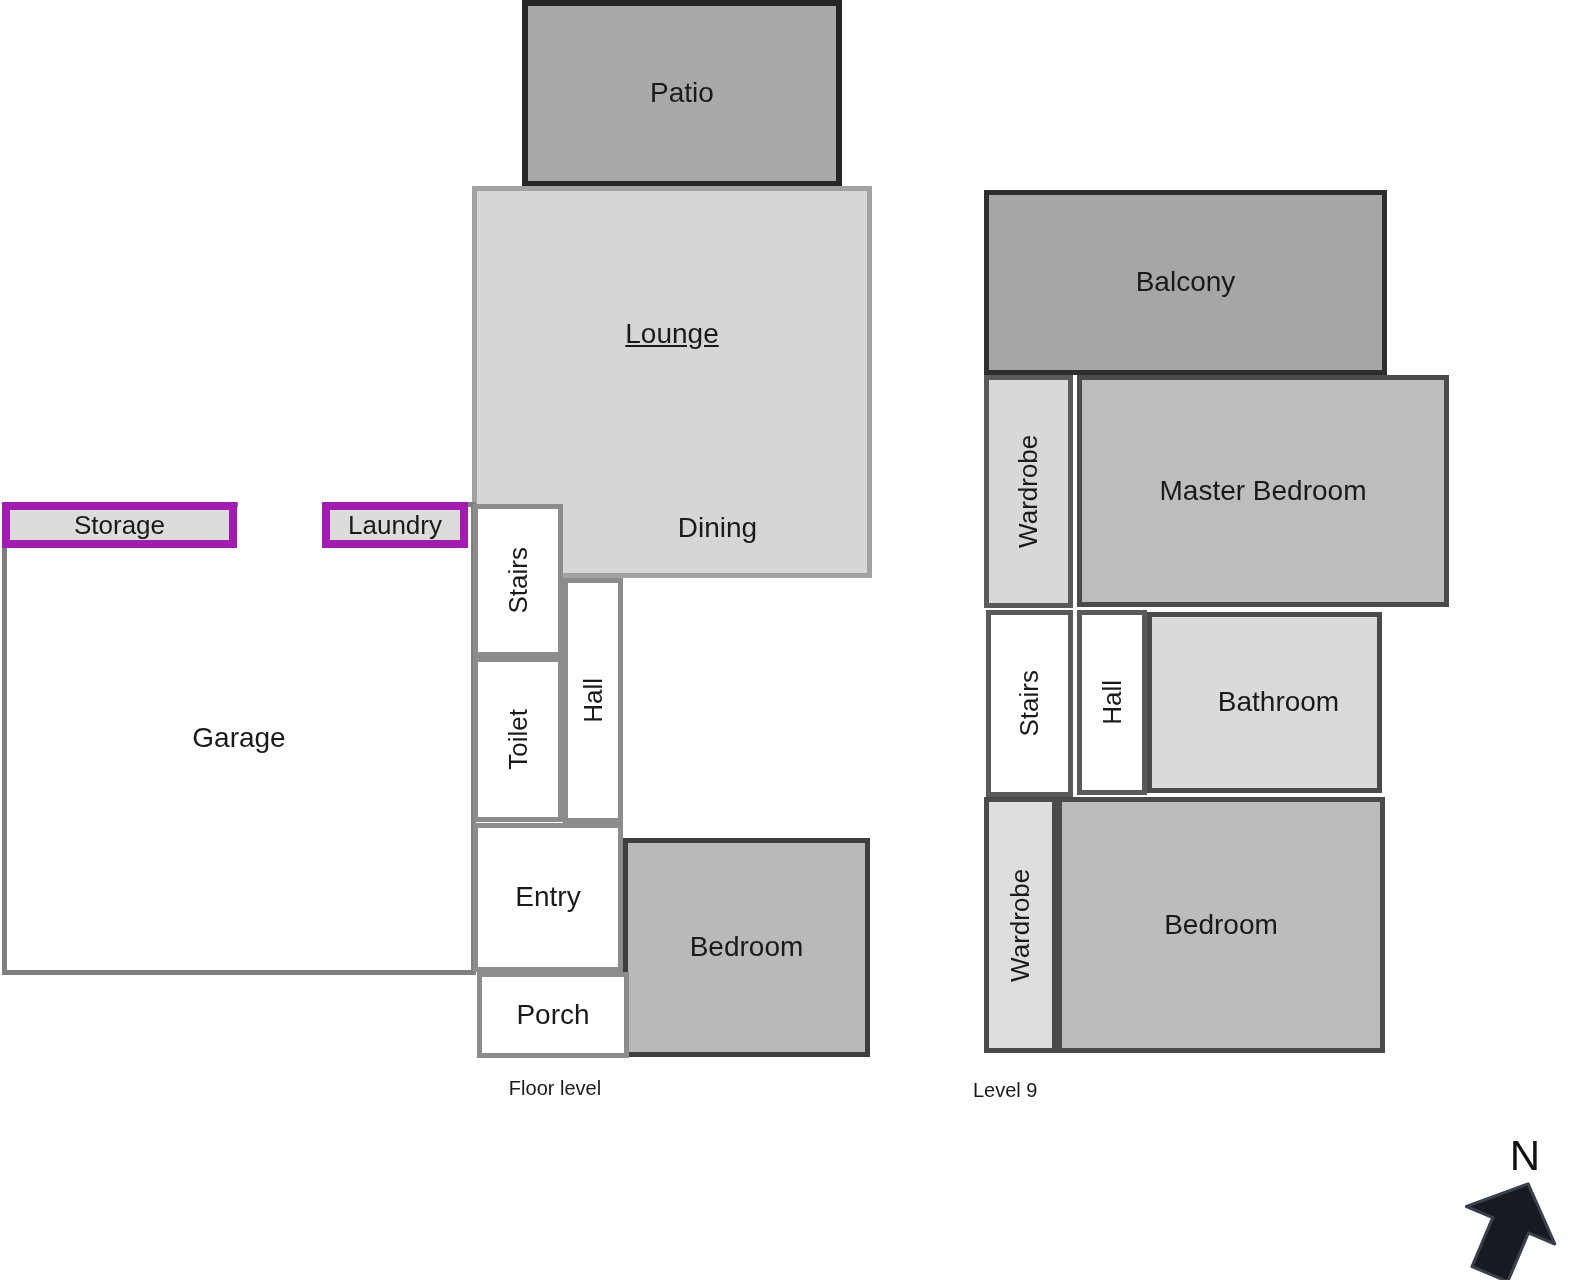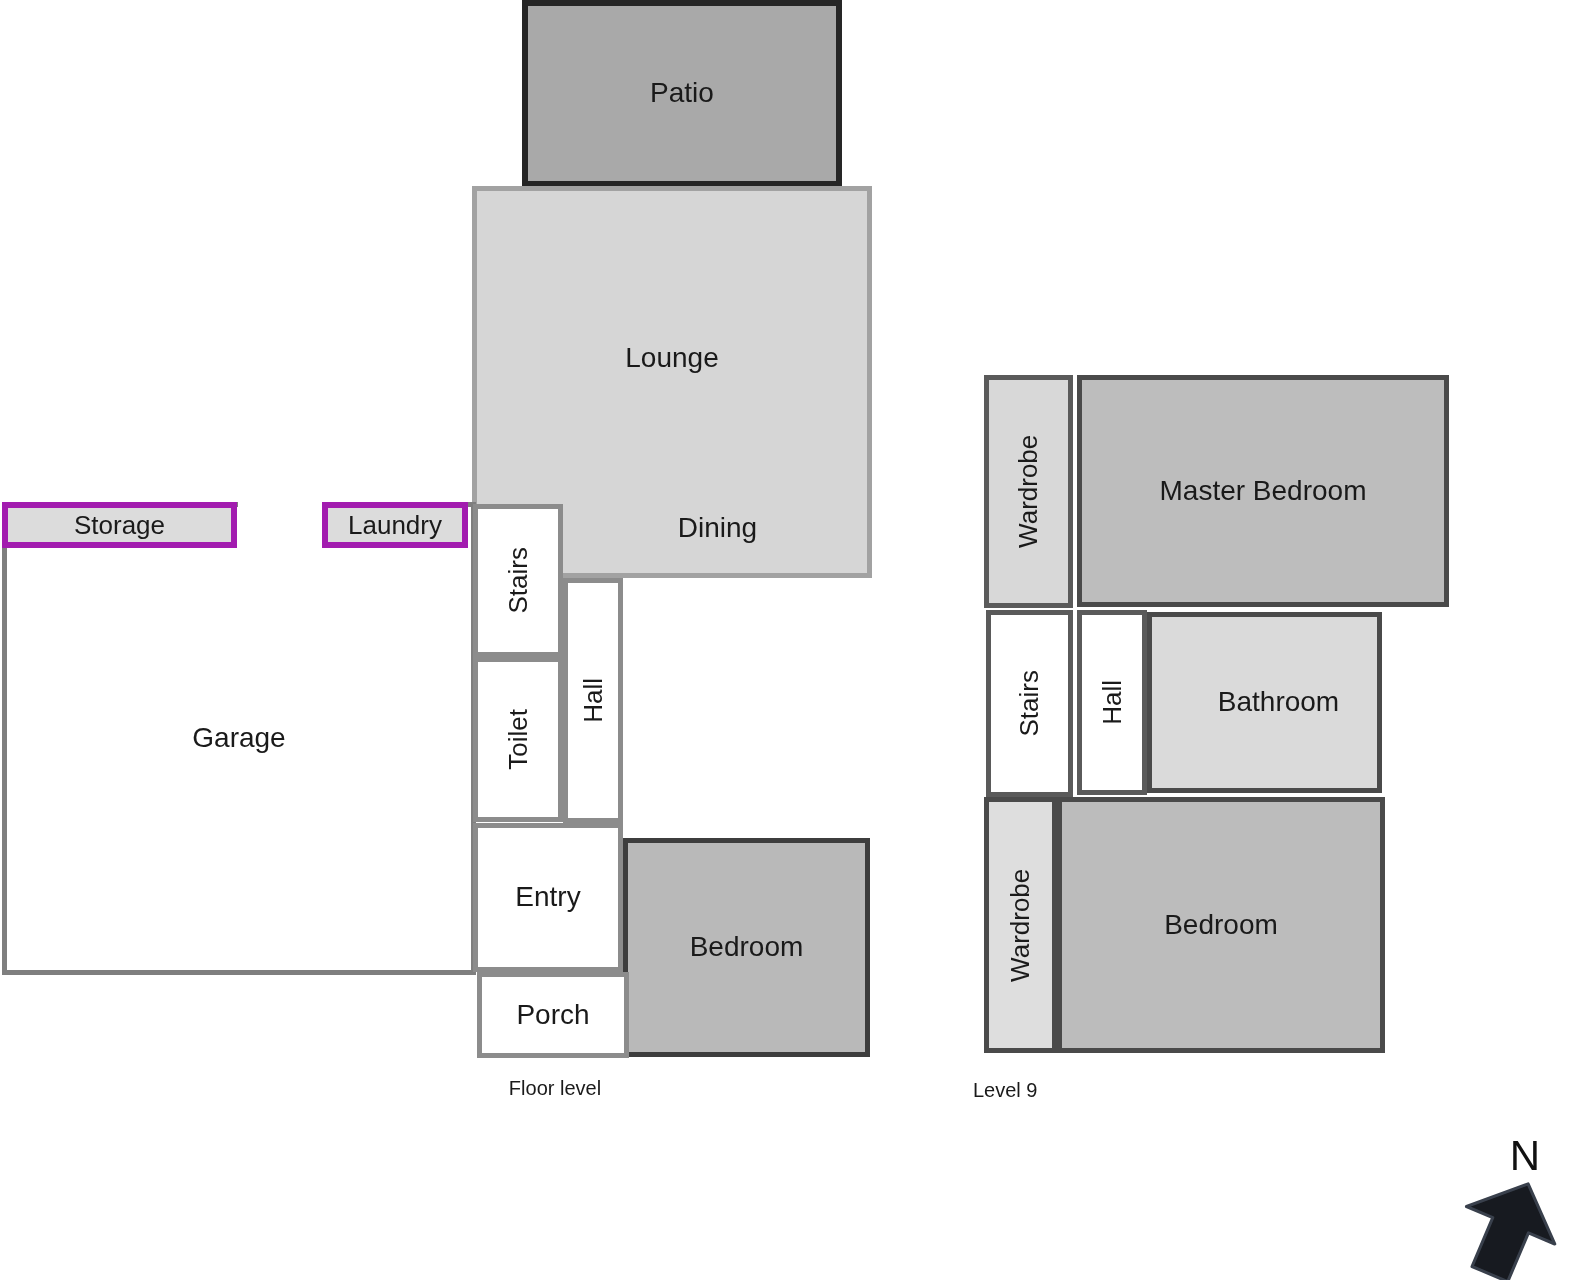--- a/index.html
+++ b/index.html
@@ -16,37 +16,37 @@
   
   .f-outdoor{background:#a9a9a9;}  .f-living{background:#d6d6d6;}  .f-kitchen{background:#d9d9d9;}
   .f-bed{background:#b9b9b9;}      .f-bed2{background:#bcbcbc;}    .f-master{background:#bdbdbd;}
   .f-bath{background:#dadada;padding-left:28px;}     .f-util{background:#dcdcdc;}    .f-ward{background:#d8d8d8;}
   .f-ward2{background:#dedede;}    .f-white{background:#ffffff;}   .f-balcony{background:#a6a6a6;}
   
   .b-black{border:6px solid #262626;margin-left:9px;} .b-dark{border:5px solid #2e2e2e;}
   .b-mid{border:5px solid #4a4a4a;}   .b-mid2{border:5px solid #3d3d3d;}
   .b-gray{border:5px solid #7f7f7f;}  .b-light{border:5px solid #8c8c8c;}
   .b-lounge{border:5px solid #a2a2a2;}.b-ward{border:5px solid #5a5a5a;}
-  .b-util{border:6px solid #a21caf;}
+  .b-util{border:8px solid #a21caf;}
   .eraser{position:absolute;background:#ffffff;}
   .compass-svg{position:absolute;}
 </style>
 </head>
 <body>
 
 <div class="canvas">
 
   <div class="layer">
 
     <div class="room f-outdoor b-black" style="left:513px;top:0;width:320px;height:187px;">
       <span>Patio</span>
     </div>
 
     <div class="room f-living b-lounge" style="left:472px;top:186px;width:400px;height:392px;">
-      <div class="inlabel" style="top:152px;">Lounge</div>
+      <div class="inlabel" style="top:128px;text-decoration:underline;">Lounge</div>
       <div class="inlabel" style="top:312px;left:91px;margin-top:10px;">Dining</div>
     </div>
 
     <div class="room f-white b-gray" style="left:2px;top:502px;width:474px;height:473px;">
       <span>Garage</span>
     </div>
 
     <div class="eraser" style="left:238px;top:499px;width:84px;height:13px;"></div>
 
     <div class="room small f-util b-util" style="left:2px;top:502px;width:235px;height:46px;">
@@ -80,20 +80,23 @@
 
     <div class="room f-white b-light" style="left:477px;top:972px;width:152px;height:86px;">
       <span>Porch</span>
     </div>
 
     <div class="caption" style="left:430px;top:1077px;width:250px;text-align:center;">Floor level</div>
   </div>
 
   <div class="layer">
 
+    <div class="room f-balcony b-dark" style="left:984px;top:190px;width:403px;height:185px;">
+      <span>Balcony</span>
+    </div>
 
     <div class="room vert f-ward b-ward" style="left:984px;top:375px;width:89px;height:233px;">
       <span>Wardrobe</span>
     </div>
 
     <div class="room f-master b-mid" style="left:1077px;top:375px;width:372px;height:232px;">
       <span>Master Bedroom</span>
     </div>
 
     <div class="room vert f-white b-ward" style="left:986px;top:610px;width:87px;height:187px;">

